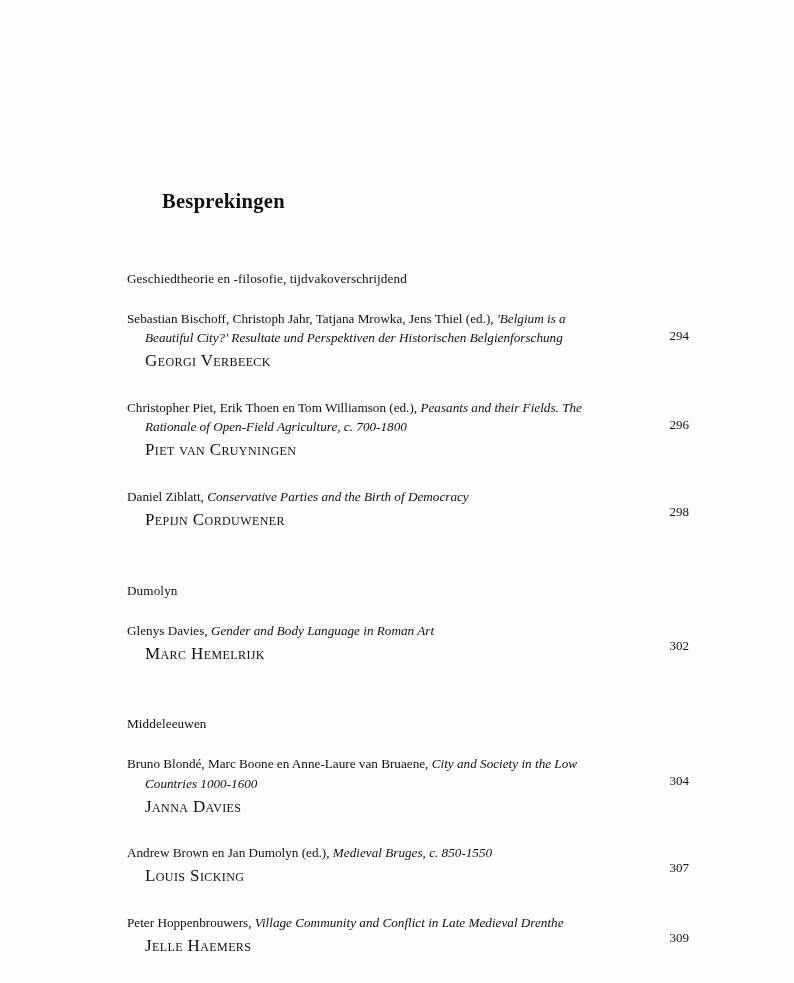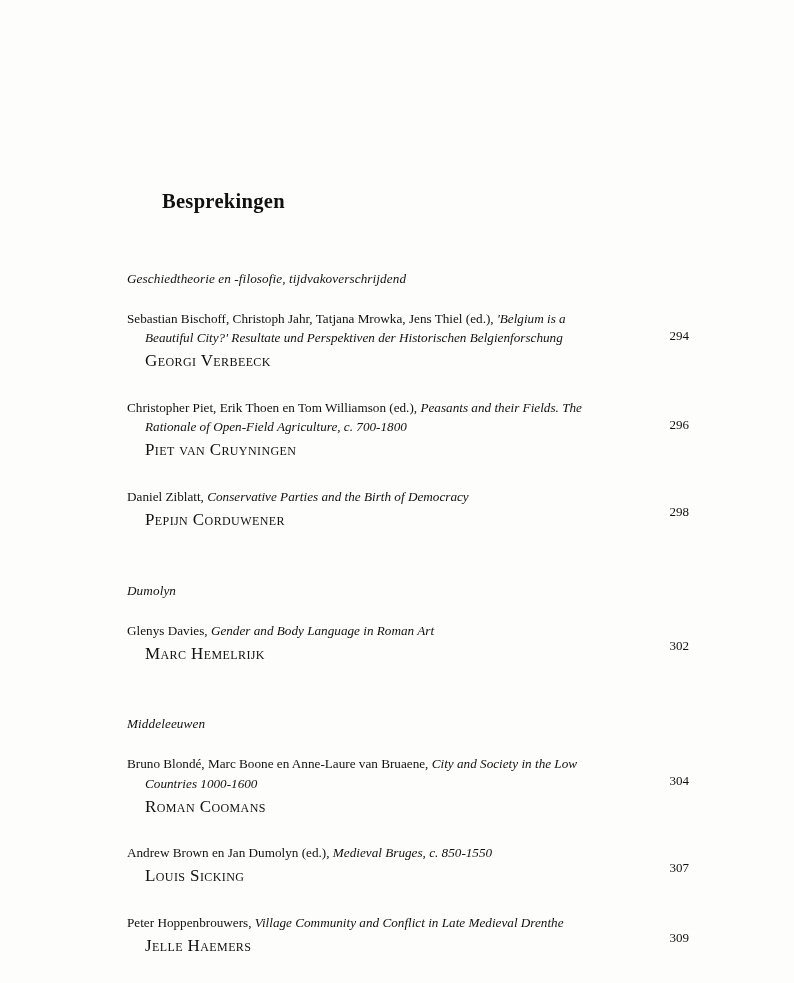--- a/index.html
+++ b/index.html
@@ -30,21 +30,20 @@
     font-family: "Liberation Serif", serif;
     font-size: 20.5px;
     font-weight: bold;
     letter-spacing: 0.3px;
     margin: 0 0 58px 35px;
   }
   .section {
     margin-bottom: 0;
   }
   .section-heading {
-    font-style: italic;
     font-size: 13.2px;
     margin: 0 0 22px 0;
     letter-spacing: 0.1px;
   }
   .section + .section .section-heading {
     margin-top: 50px;
   }
   .entry {
     position: relative;
     margin-bottom: 24px;
@@ -118,21 +117,21 @@
               <div class="entry-author">Marc Hemelrijk</div>
             </div>
             <div class="entry-page pg-row1">302</div>
           </div>
         </div>
         <div class="section">
           <div class="section-heading">Middeleeuwen</div>
           <div class="entry">
             <div class="entry-main">
               <div class="entry-title"><span>Bruno Blondé, Marc Boone en Anne-Laure van Bruaene, </span><span class="ital">City and Society in the Low Countries 1000-1600</span></div>
-              <div class="entry-author">Roman Coomans</div>
+              <div class="entry-author">Janna Davies</div>
             </div>
             <div class="entry-page pg-row2">304</div>
           </div>
           <div class="entry">
             <div class="entry-main">
               <div class="entry-title"><span>Andrew Brown en Jan Dumolyn (ed.), </span><span class="ital">Medieval Bruges, c. 850-1550</span></div>
               <div class="entry-author">Louis Sicking</div>
             </div>
             <div class="entry-page pg-row1">307</div>
           </div>

